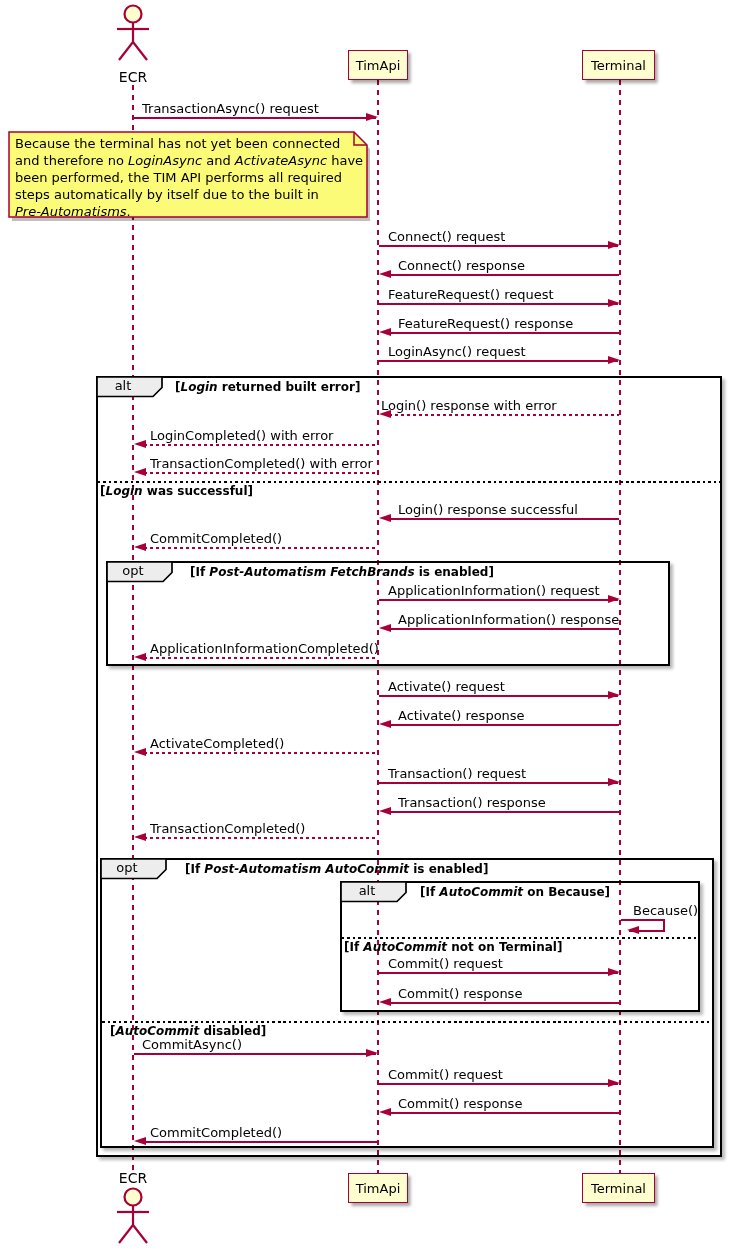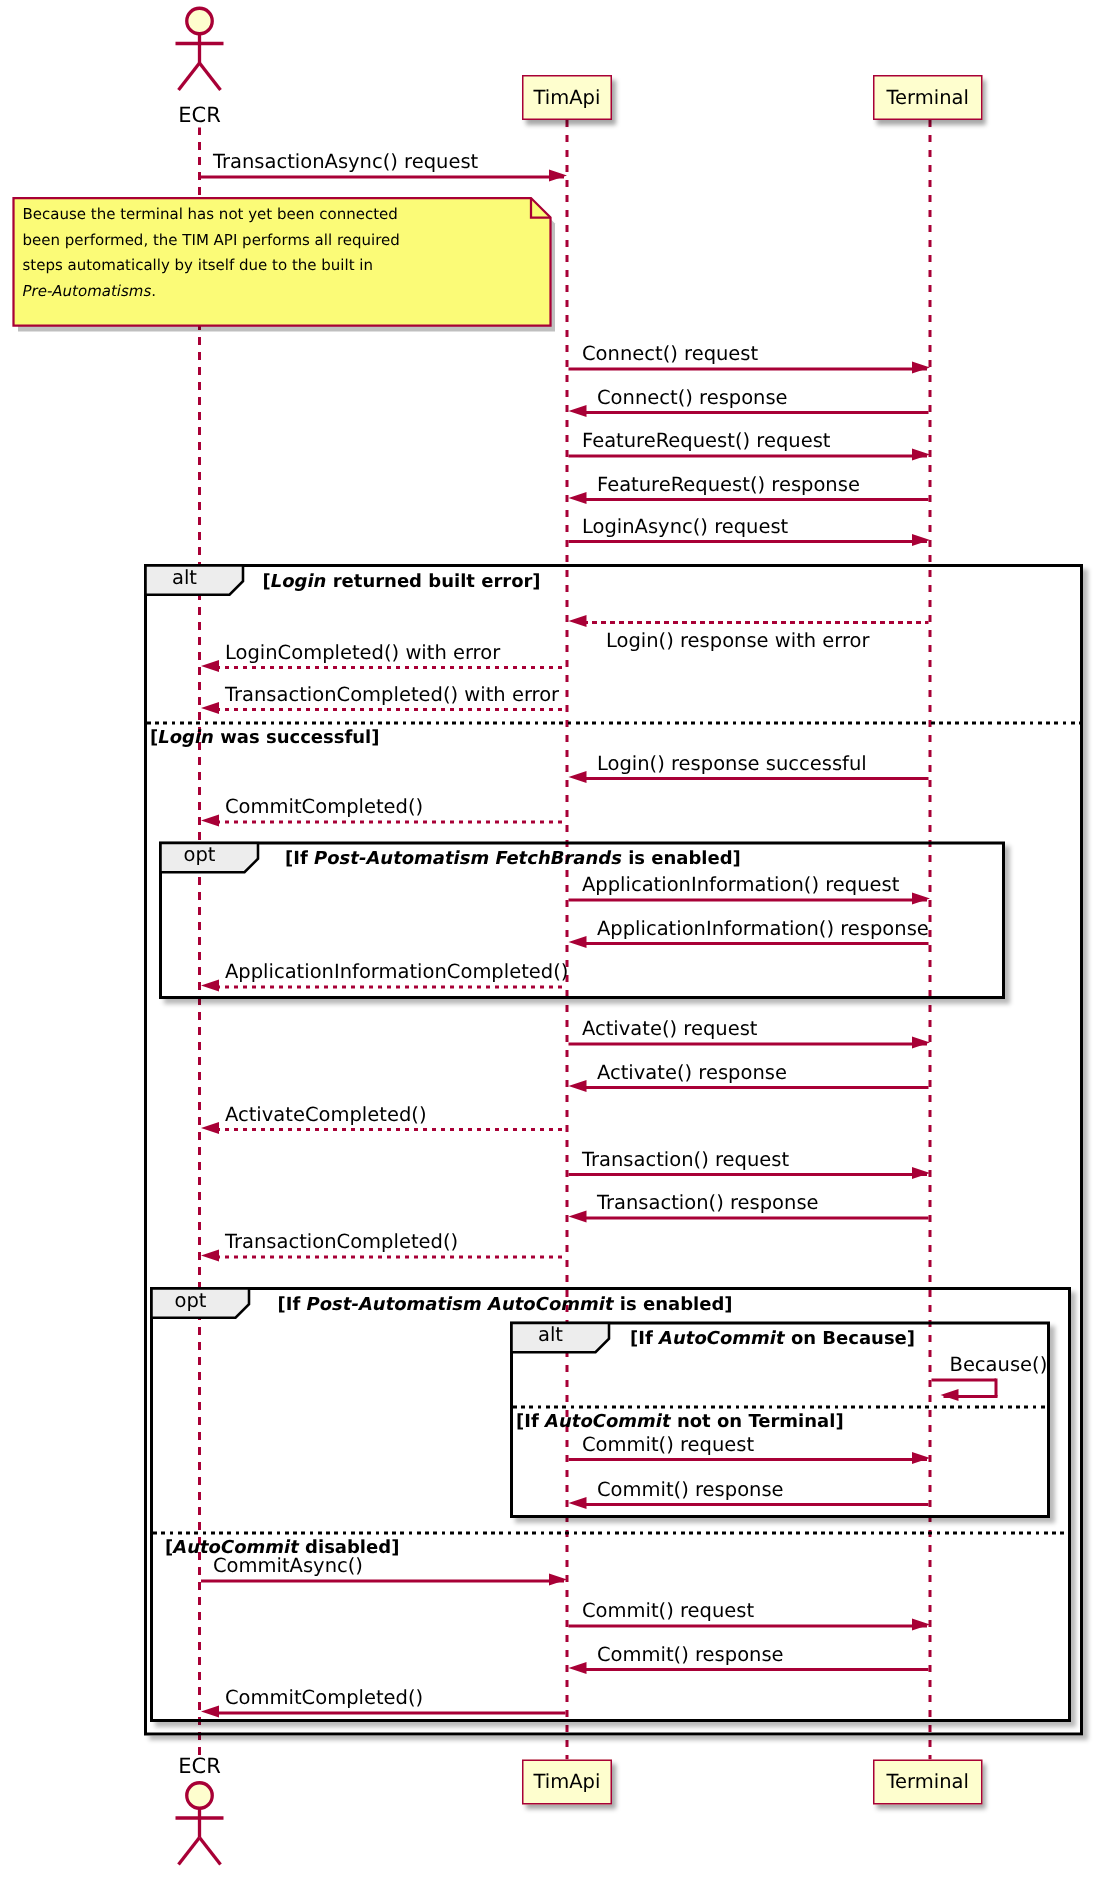--- a/index.html
+++ b/index.html
@@ -27,21 +27,21 @@
   .msg-label{position:absolute;font-size:13px;line-height:15px;white-space:nowrap;z-index:20;}
   .mline{position:absolute;height:1.5px;z-index:20;}
   .mline.solid{background:#A80036;}
   .mline.dashed{background:repeating-linear-gradient(90deg,#A80036 0 3px,transparent 3px 6px);}
   .vline{position:absolute;width:1.5px;background:#A80036;z-index:20;}
   .ahead{position:absolute;width:0;height:0;border-top:4.5px solid transparent;
     border-bottom:4.5px solid transparent;z-index:21;}
   .ahead.right{border-left:12px solid #A80036;}
   .ahead.left{border-right:12px solid #A80036;}
   .note-svg{position:absolute;z-index:15;}
-  .note-text{position:absolute;font-size:10px;line-height:16.9px;white-space:nowrap;z-index:16;}
+  .note-text{position:absolute;font-size:13px;line-height:16.9px;white-space:nowrap;z-index:16;}
   .note-text .it{font-style:italic;}
   .cond .it,.msg-label .it{font-style:italic;}
 </style>
 </head>
 <body>
 
 <div id="canvas">
 
   <div id="layer-lifelines">
       <div class="lifeline" style="left: 132.3px; top: 85px; height: 1085px;"></div>
@@ -49,20 +49,21 @@
       <div class="lifeline" style="left: 619.3px; top: 80px; height: 1093px;"></div>
     </div>
   <div id="layer-note">
       <svg class="note-svg" width="365" height="92" style="left: 8px; top: 131px;">
         <path d="M4,5 H349 L362,18 V90 H4 Z" fill="rgba(0,0,0,0.25)" stroke="none"></path>
         <path d="M1,1 H346 L359,14 V86 H1 Z" fill="#FBFB77" stroke="#A80036" stroke-width="1.5"></path>
         <path d="M346,1 V14 H359" fill="none" stroke="#A80036" stroke-width="1.5"></path>
       </svg>
       <div class="note-text" style="left: 15px; top: 136px;">
         <div><span>Because the terminal has not yet been connected</span></div>
+        <div><span>and therefore no </span><span class="it">LoginAsync</span><span> and </span><span class="it">ActivateAsync</span><span> have</span></div>
         <div><span>been performed, the TIM API performs all required</span></div>
         <div><span>steps automatically by itself due to the built in</span></div>
         <div><span class="it">Pre-Automatisms</span><span>.</span></div>
       </div>
     </div>
   <div id="layer-frames">
       <div class="frame" style="left: 96px; top: 376px; width: 626px; height: 781px;"></div>
       <svg class="pent" width="68" height="22" style="left: 96px; top: 376px;">
         <path d="M1,1 H66 V11.5 L57,20.5 H1 Z" fill="#EDEDED" stroke="#000" stroke-width="1.7"></path>
       </svg>
@@ -105,21 +106,21 @@
       <div class="ahead left" style="left: 379px; top: 270.2px;"></div>
       <div class="msg-label" style="left: 388px; top: 287px;"><span>FeatureRequest() request</span></div>
       <div class="mline solid" style="left: 379px; top: 303px; width: 239px;"></div>
       <div class="ahead right" style="left: 608px; top: 299.2px;"></div>
       <div class="msg-label" style="left: 398px; top: 316px;"><span>FeatureRequest() response</span></div>
       <div class="mline solid" style="left: 389px; top: 332px; width: 230px;"></div>
       <div class="ahead left" style="left: 379px; top: 328.2px;"></div>
       <div class="msg-label" style="left: 388px; top: 344px;"><span>LoginAsync() request</span></div>
       <div class="mline solid" style="left: 379px; top: 360px; width: 239px;"></div>
       <div class="ahead right" style="left: 608px; top: 356.2px;"></div>
-      <div class="msg-label" style="left: 404px; top: 398px; margin-top: 22px;"><span>Login() response with error</span></div>
+      <div class="msg-label" style="left: 381px; top: 398px;"><span>Login() response with error</span></div>
       <div class="mline dashed" style="left: 389px; top: 414px; width: 230px;"></div>
       <div class="ahead left" style="left: 379px; top: 410.2px;"></div>
       <div class="msg-label" style="left: 150px; top: 428px;"><span>LoginCompleted() with error</span></div>
       <div class="mline dashed" style="left: 144px; top: 444px; width: 233px;"></div>
       <div class="ahead left" style="left: 134px; top: 440.2px;"></div>
       <div class="msg-label" style="left: 150px; top: 456px;"><span>TransactionCompleted() with error</span></div>
       <div class="mline dashed" style="left: 144px; top: 472px; width: 233px;"></div>
       <div class="ahead left" style="left: 134px; top: 468.2px;"></div>
       <div class="msg-label" style="left: 398px; top: 502px;"><span>Login() response successful</span></div>
       <div class="mline solid" style="left: 389px; top: 518px; width: 230px;"></div>

